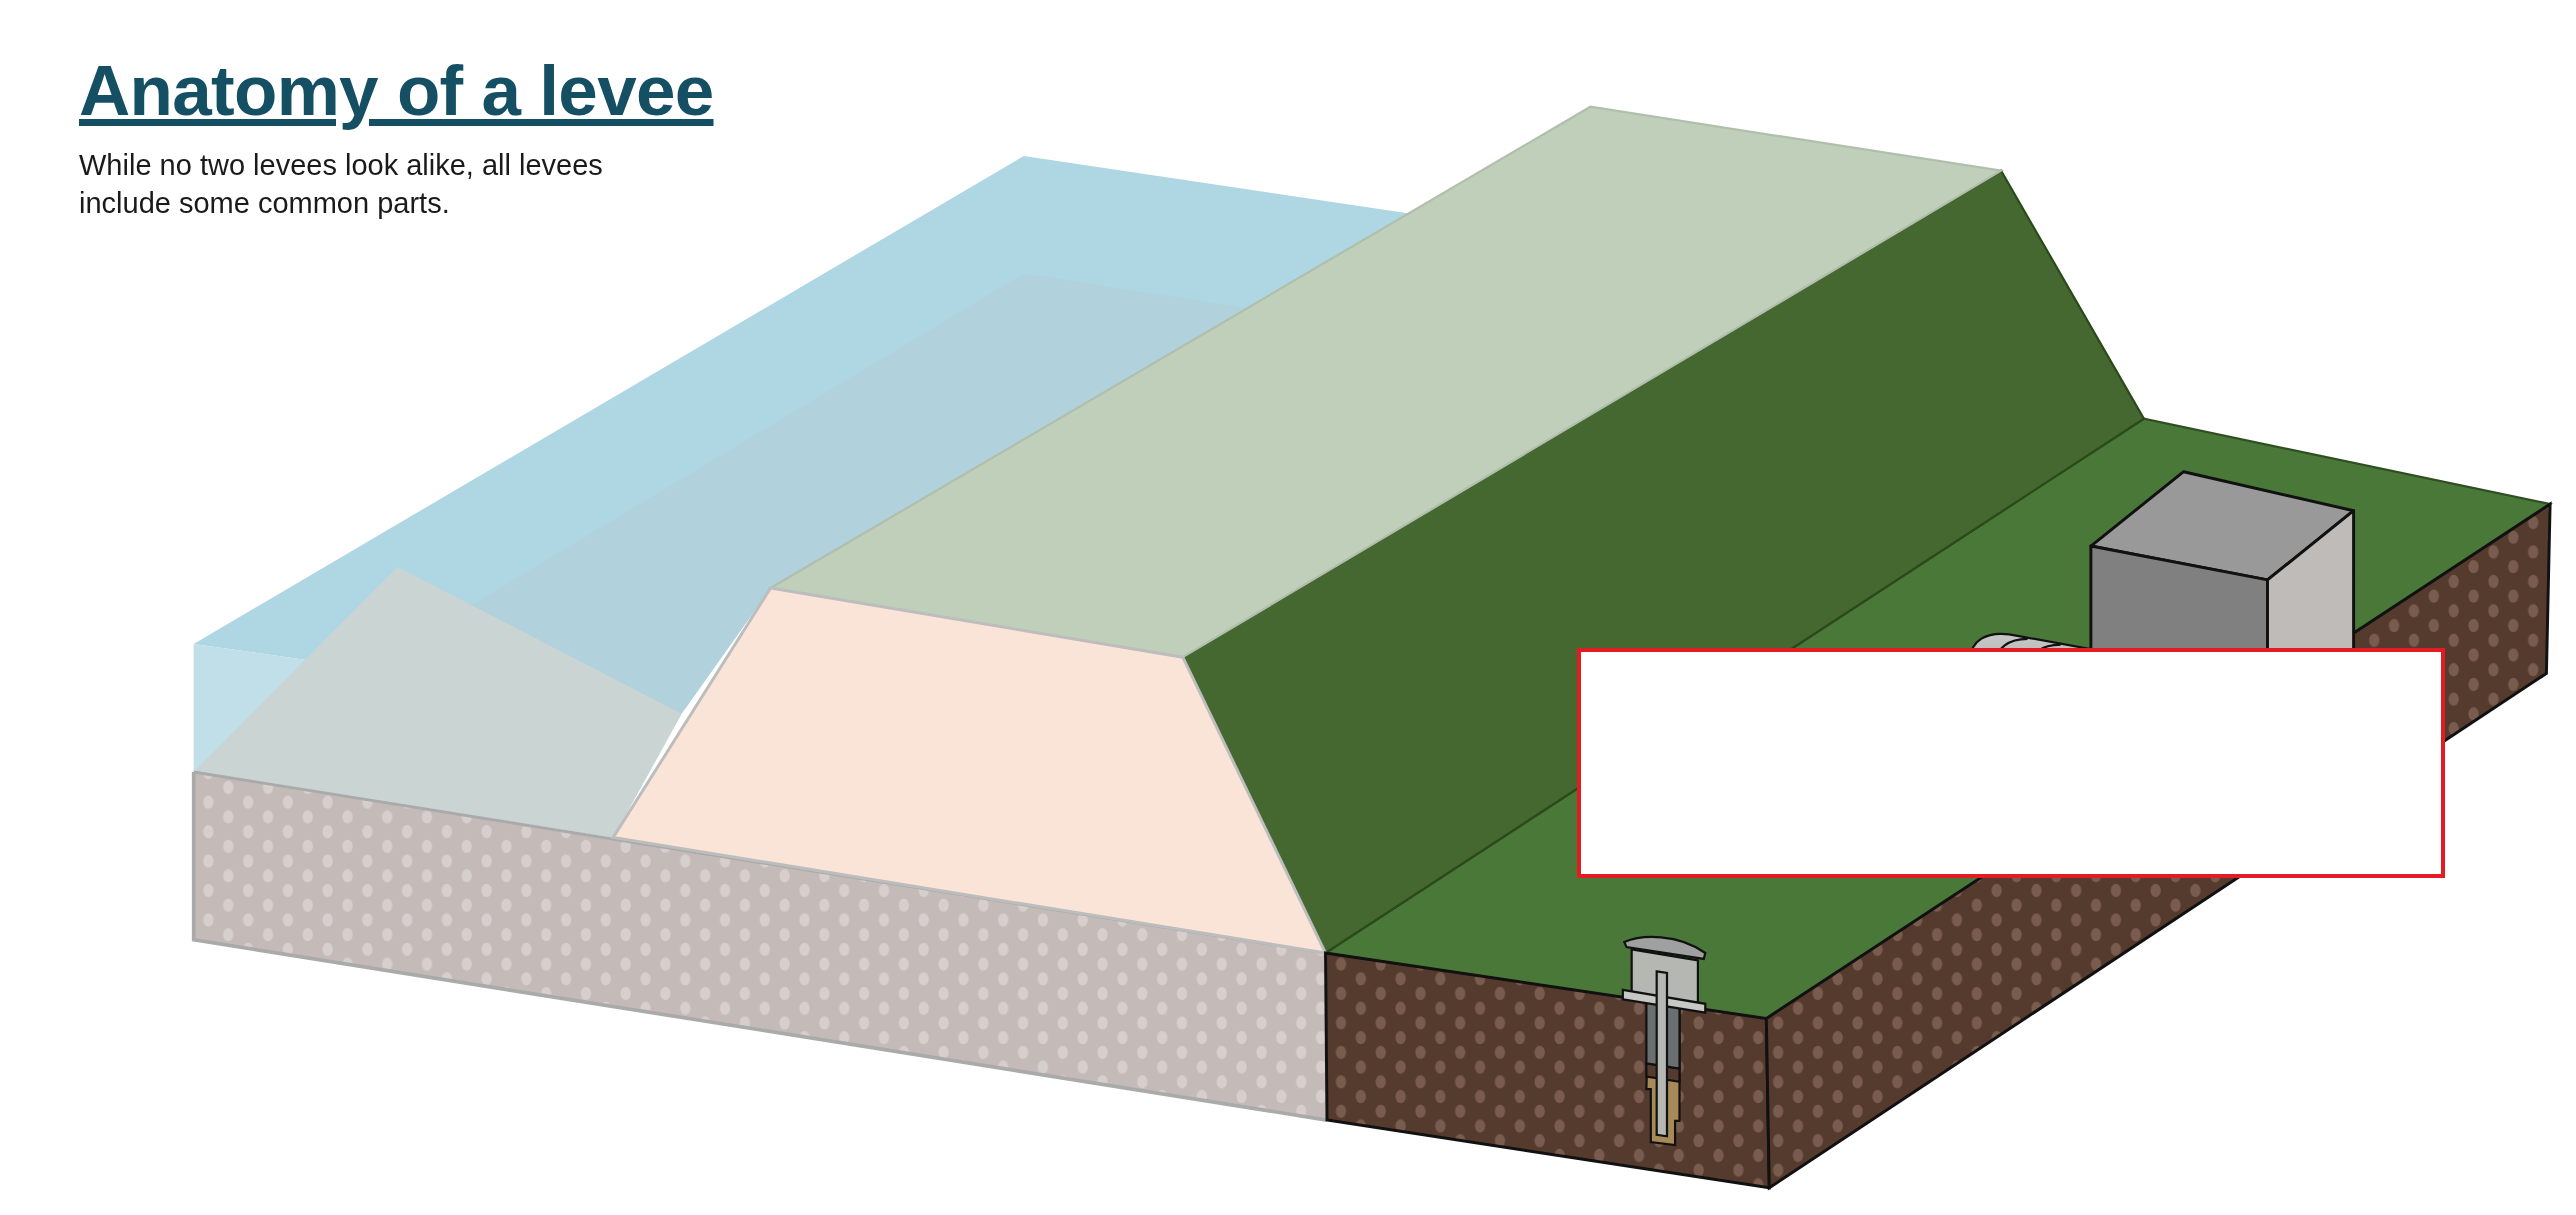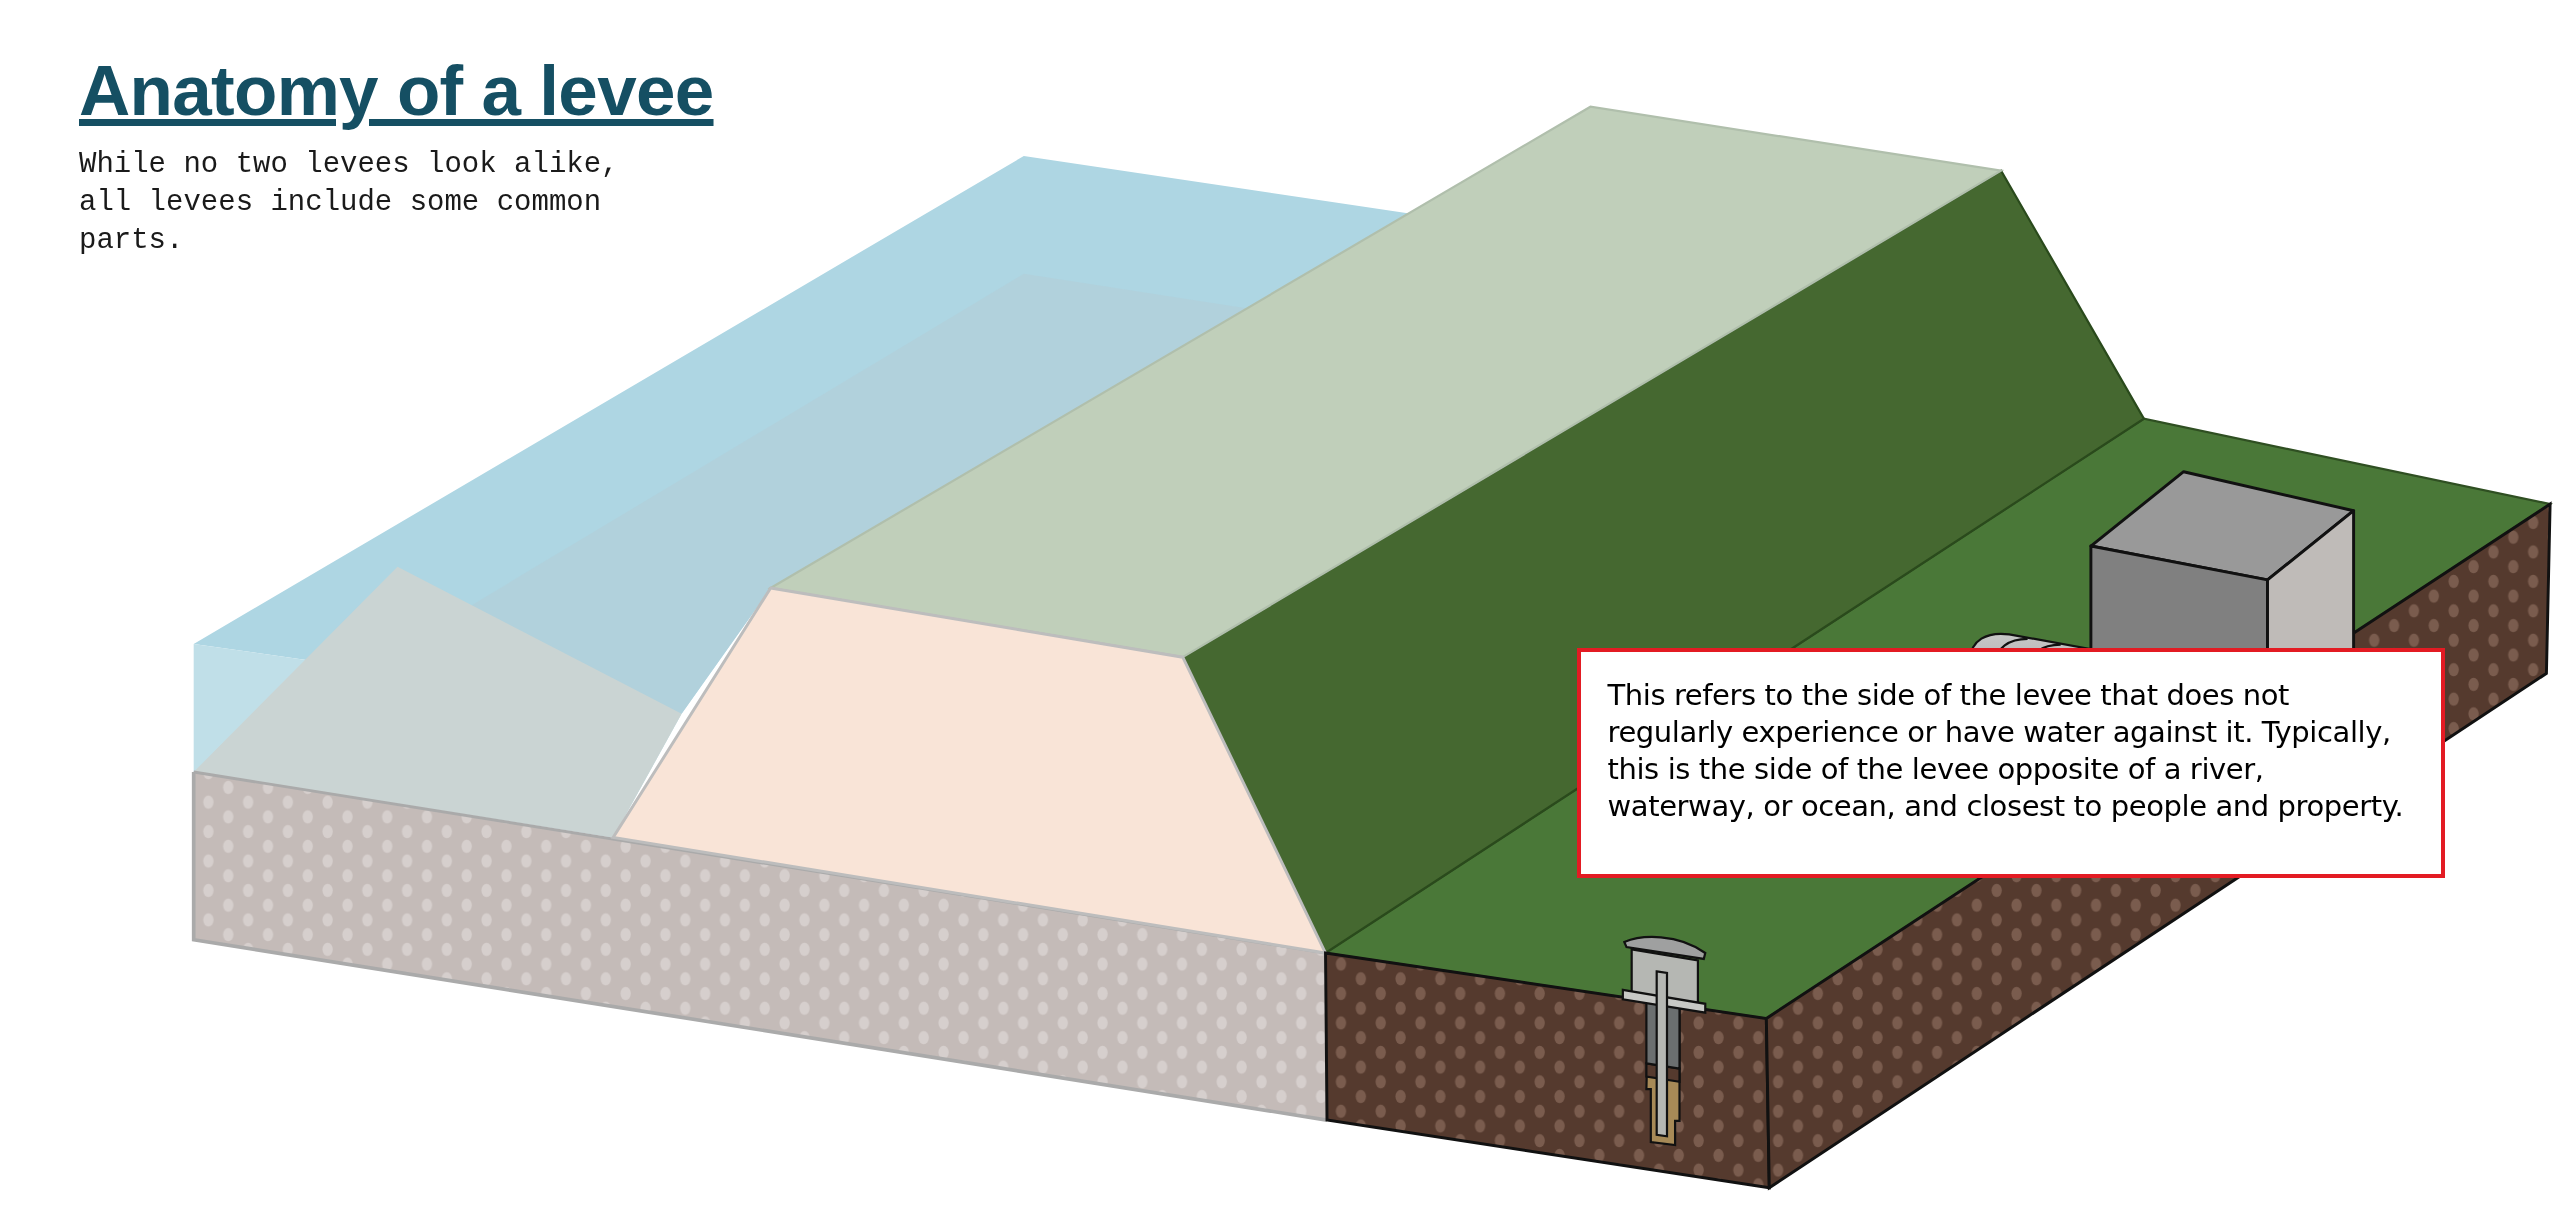--- a/index.html
+++ b/index.html
@@ -1,18 +1,18 @@
 <!DOCTYPE html>
 <html style="font-size:11.8px"><head>
 <meta charset="utf-8">
 <style>
   html, body { margin:0; padding:0; background:#ffffff; }
   body { width:2576px; height:1215px; position:relative; overflow:hidden; font-family:"Liberation Sans", sans-serif; }
   .title { position:absolute; left:79px; top:50px; font-size:71px; font-weight:700; color:#154f63; letter-spacing:-0.7px; margin:0; font-family:"Liberation Sans", sans-serif;text-decoration:underline; }
-  .subtitle { position:absolute; left:79px; top:146px; width:604px; font-size:29px; line-height:38px; color:#1a1a1a; font-family:Liberation Mono, monospace; }
+  .subtitle { position:absolute; left:79px; top:146px; width:604px; font-size:29px; line-height:38px; color:#1a1a1a; font-family:Liberation Sans, sans-serif; }
   .scene { position:absolute; left:0; top:0; width:2576px; height:1215px; }
   .callout { position:absolute; left:1577px; top:648px; width:868px; height:230px; box-sizing:border-box; border:4.4px solid #e31b23; background:#ffffff; padding:25px 26.5px 0 26.5px; font-family:"DejaVu Sans", sans-serif; color:#000; }
   .callout-title { font-size:29px; font-weight:700; line-height:37px; }
   .callout-body { font-size:29px; line-height:37px; letter-spacing:-0.4px; }
 </style>
 </head>
 <body>
 
 <h1 class="title">Anatomy of a levee</h1>
 <div class="subtitle">While no two levees look alike, all levees include some common parts.</div>
@@ -89,15 +89,14 @@
     <polygon points="2237,1445 2282,1452 2282,1470 2237,1463" fill="#553a2e"></polygon>
     <polygon points="2237,1360 2282,1367 2282,1452 2237,1445" fill="#6b6f70"></polygon>
     <polygon points="2217,1290 2307,1305 2307,1368 2217,1352" fill="#b5b7b3"></polygon>
     <polygon points="2205,1345 2317,1364 2317,1376 2205,1358" fill="#c8c9c6"></polygon>
     <path d="M2207,1280 C2230,1270 2280,1268 2317,1295 L2315,1303 L2210,1287 Z" fill="#9fa0a0"></path>
     <polygon points="2251,1320 2265,1322 2265,1544 2251,1542" fill="#b5b7b3"></polygon>
   </g>
 </svg>
 
 <div class="callout">
-  <div class="callout-body">This refers to the side of the levee that does not regularly experience or have water against it. Typically, this is the side of the levee opposite of a river, waterway, or ocean, and closest to people and property.</div>
 </div>
 
 
 </body></html>

